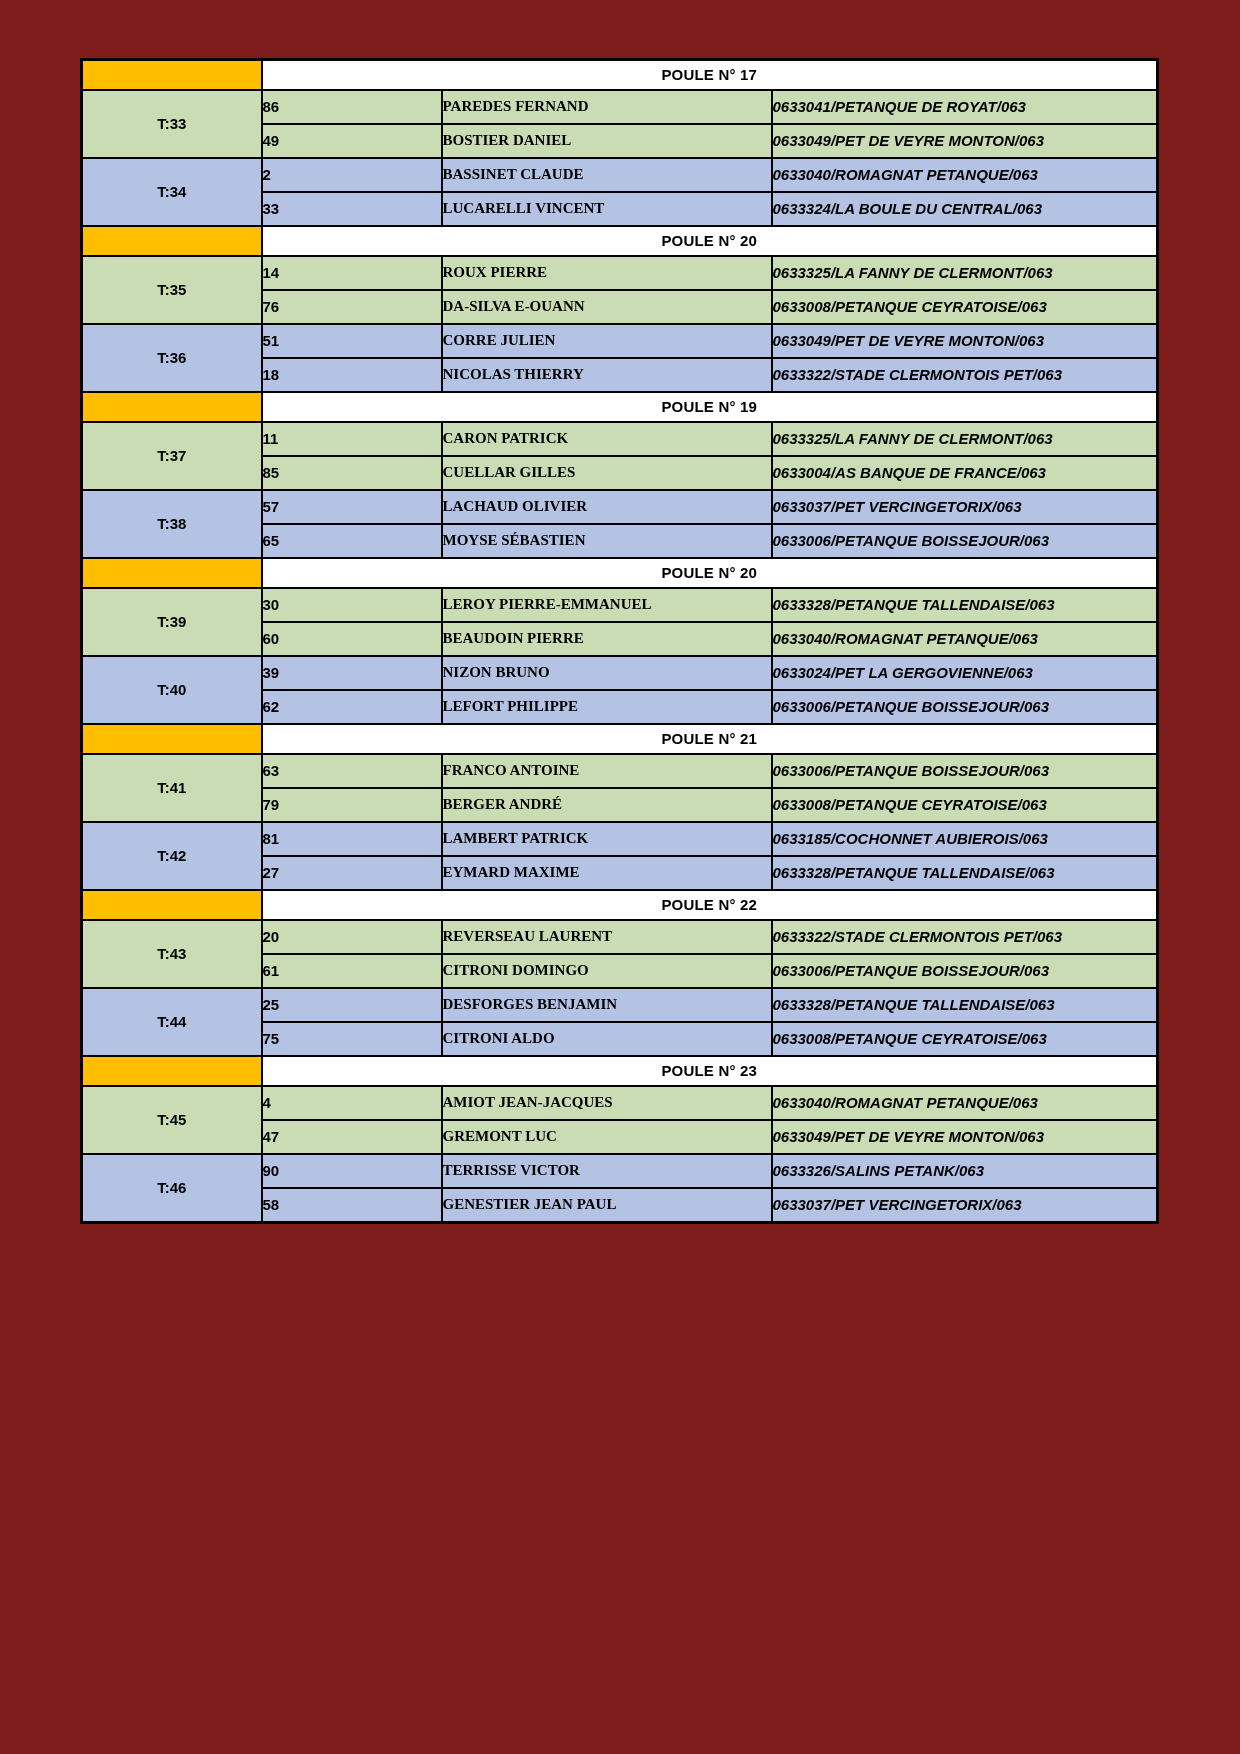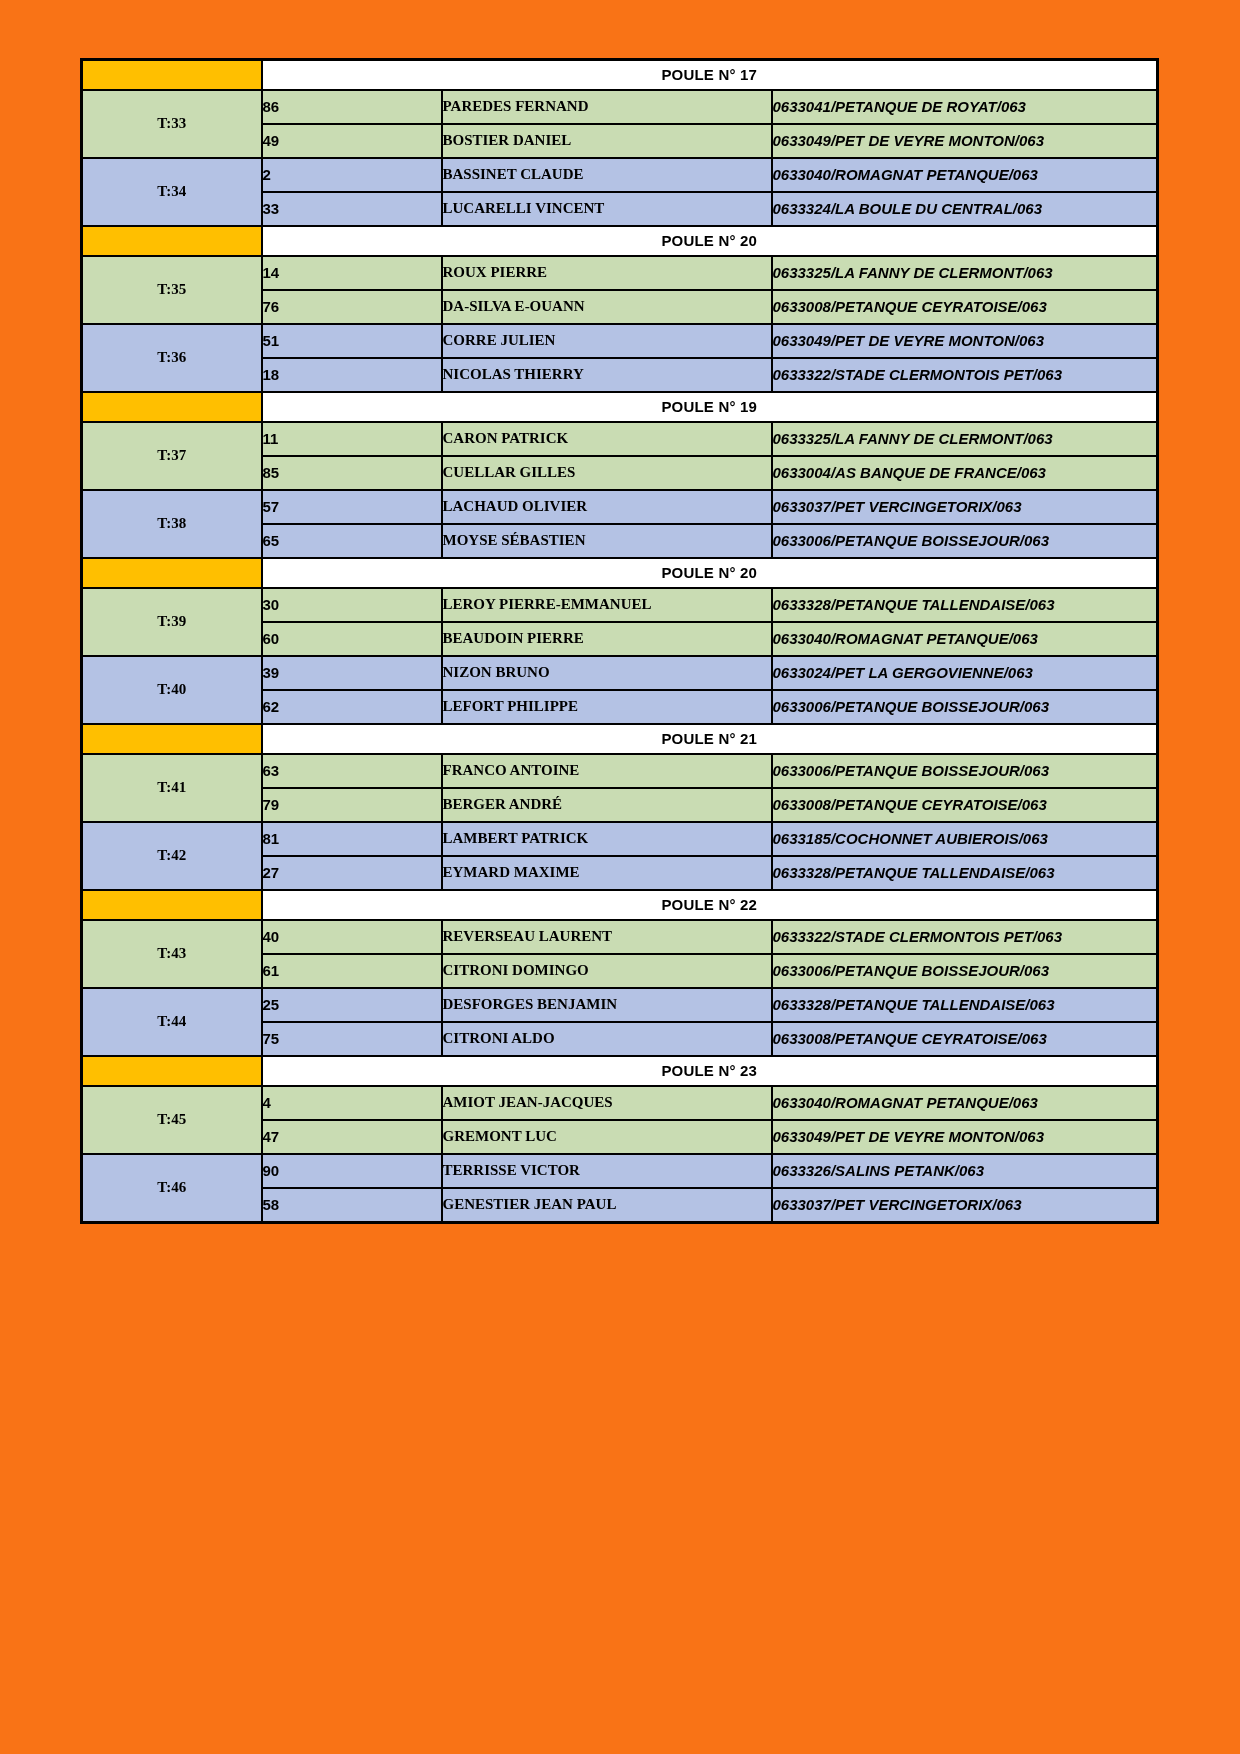--- a/index.html
+++ b/index.html
@@ -11,21 +11,21 @@
     width: 1240px;
     height: 1754px;
     font-family: "Liberation Sans", sans-serif;
     -webkit-font-smoothing: antialiased;
   }
 
   .page {
     position: relative;
     width: 1240px;
     height: 1754px;
-    background: #f97316;
+    background: #7f1d1d;
   }
 
   .table-wrap {
     position: absolute;
     left: 80px;
     top: 58px;
     width: 1076px;
   }
 
   table.draw {
@@ -91,21 +91,21 @@
   }
 
   tr.team-a td { background: #c9dcb3; }
   tr.team-b td { background: #b4c2e4; }
 
   
   tr.first-of-team td.num,
   tr.first-of-team td.pname,
   tr.first-of-team td.club { border-bottom-width: 2px; }
 
-  tr.first-of-team td.terrain { border-bottom: none; font-family: Liberation Serif, serif; }
+  tr.first-of-team td.terrain { border-bottom: none; }
 </style>
 </head>
 <body>
 
 <div class="page">
   <div class="table-wrap">
     <table class="draw" id="draw-table">
       <colgroup>
         <col class="c-terrain">
         <col class="c-num">
@@ -242,21 +242,21 @@
             <td class="num">27</td>
             <td class="pname">EYMARD MAXIME</td>
             <td class="club">0633328/PETANQUE TALLENDAISE/063</td>
           </tr>
           <tr class="poule-row">
             <td class="poule-tag"></td>
             <td class="poule-title" colspan="3">POULE N° 22</td>
           </tr>
           <tr class="team-a first-of-team">
             <td class="terrain" rowspan="2">T:43</td>
-            <td class="num">40</td>
+            <td class="num">20</td>
             <td class="pname">REVERSEAU LAURENT</td>
             <td class="club">0633322/STADE CLERMONTOIS PET/063</td>
           </tr>
           <tr class="team-a second-of-team">
             <td class="num">61</td>
             <td class="pname">CITRONI DOMINGO</td>
             <td class="club">0633006/PETANQUE BOISSEJOUR/063</td>
           </tr>
           <tr class="team-b first-of-team">
             <td class="terrain" rowspan="2">T:44</td>

